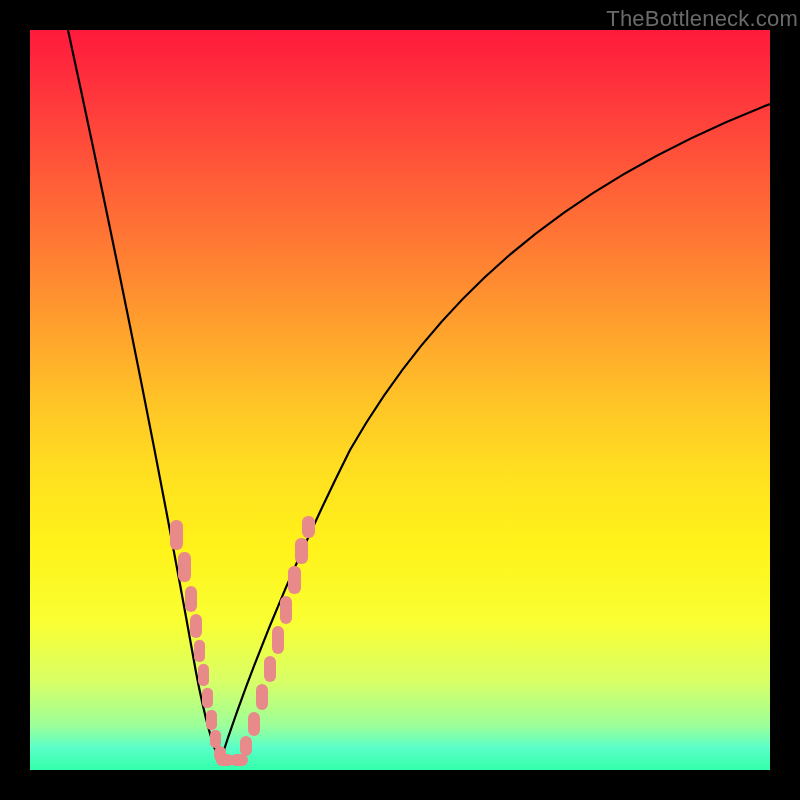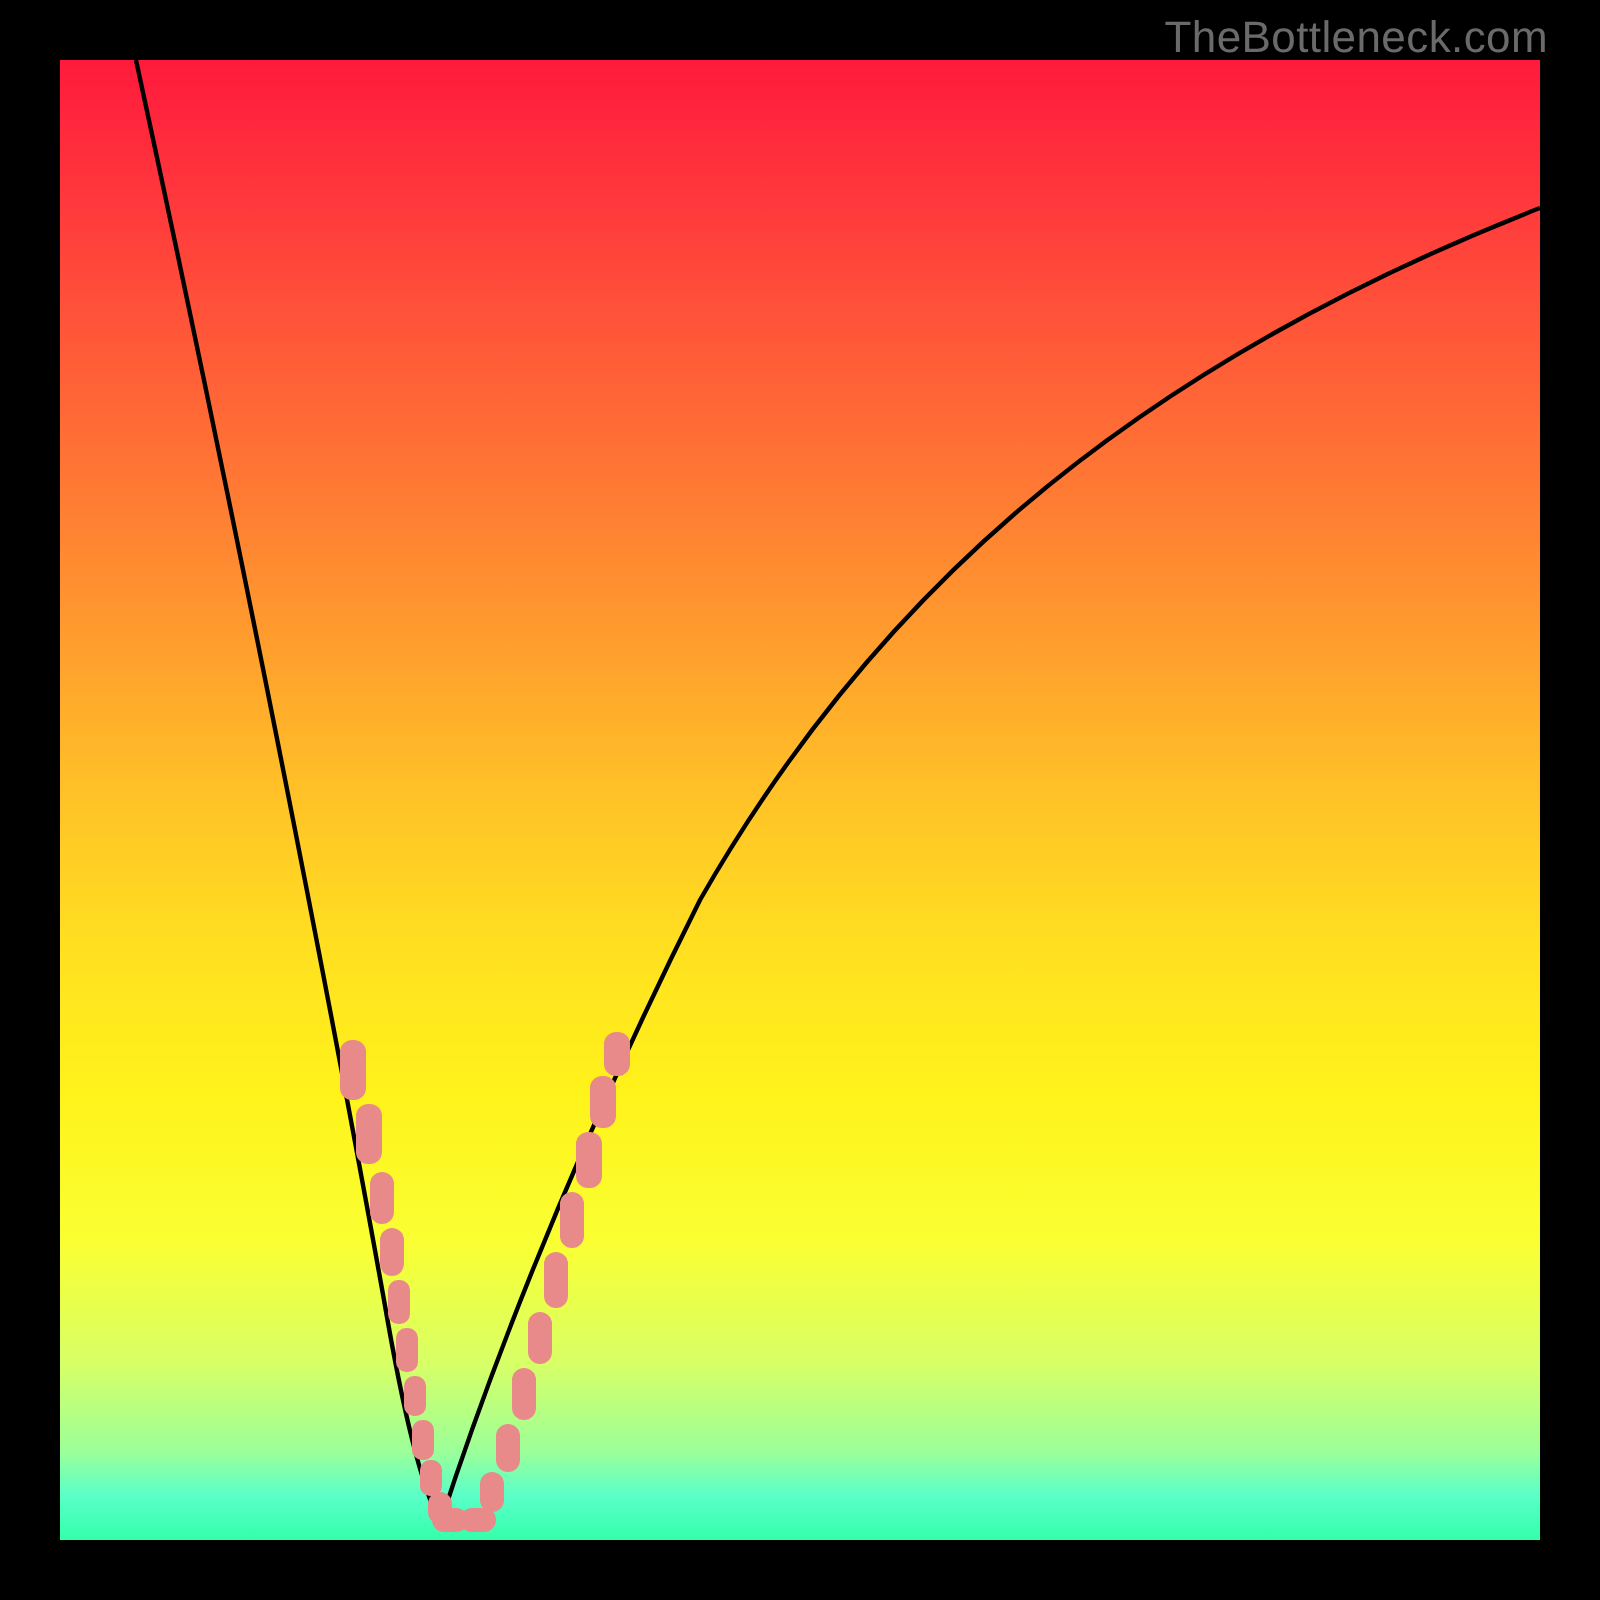--- a/index.html
+++ b/index.html
@@ -45,21 +45,21 @@
   .curve-svg {
     position: absolute;
     top: 30px;
     left: 30px;
     width: 740px;
     height: 740px;
   }
   .watermark {
     position: absolute;
     top: 6px;
-    right: 26px;
+    right: 2px;
     color: #6a6a6a;
     font-size: 22px;
     font-weight: 500;
     letter-spacing: 0.2px;
     margin-left: 22px;
   }
 </style>
 </head>
 <body>
 

